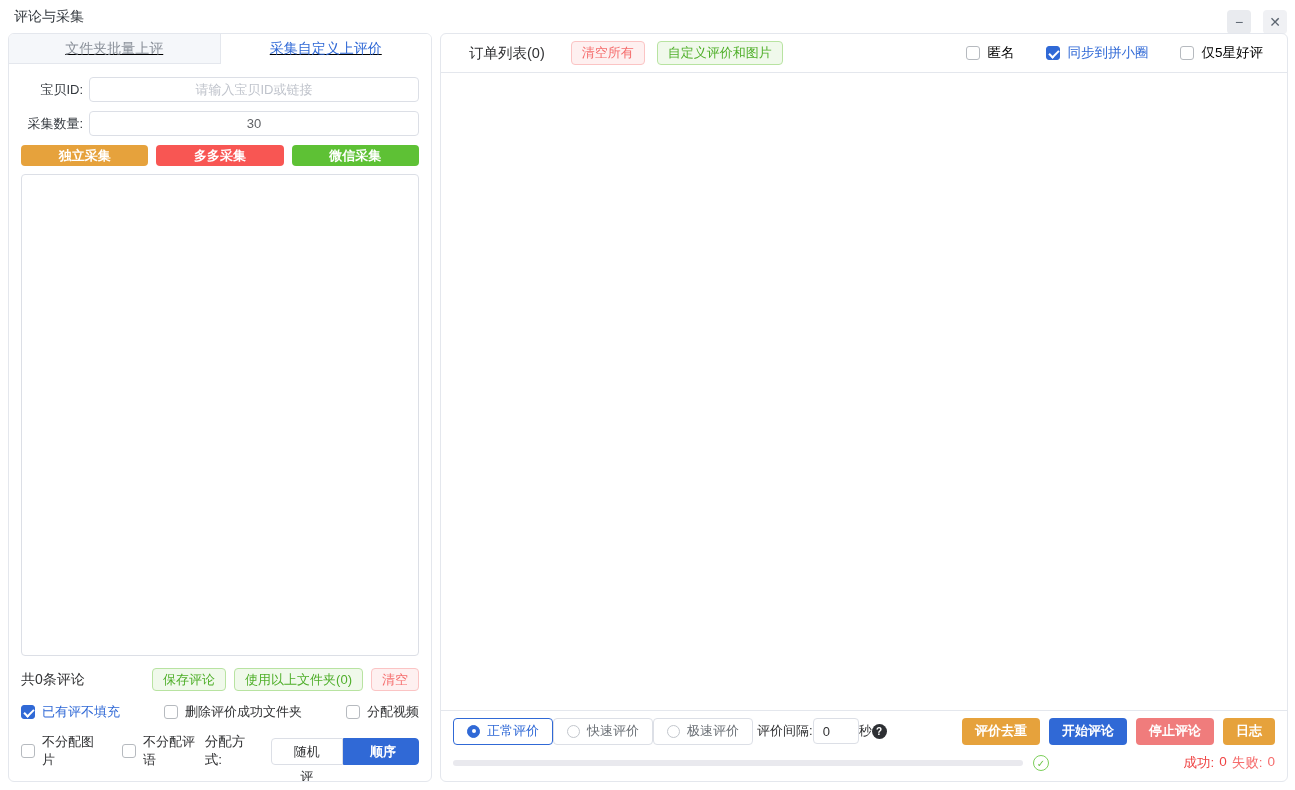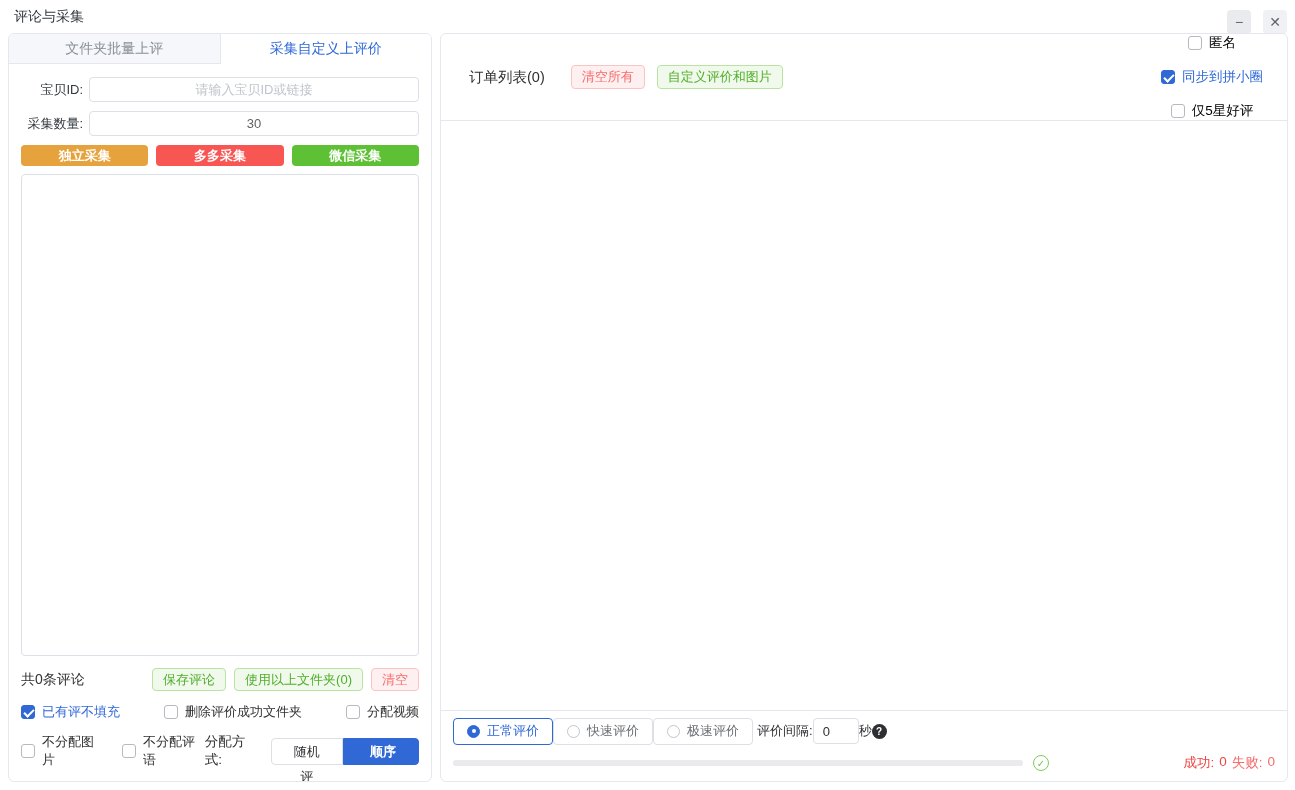--- a/index.html
+++ b/index.html
@@ -12,21 +12,21 @@
   .winbtns { position:absolute; right:8px; top:10px; display:flex; gap:12px; }
   .winbtn { width:24px; height:24px; border-radius:4px; background:#e9ebef; color:#5c6570; font-size:14px; display:flex; align-items:center; justify-content:center; cursor:pointer; }
   .winbtn.close { background:#f0f1f4; }
 
   
   .card { position:absolute; border:1px solid #e4e7ed; border-radius:6px; background:#fff; }
   .left-card { left:8px; top:33px; width:424px; height:749px; display:flex; flex-direction:column; overflow:hidden; }
   .right-card { left:440px; top:33px; width:848px; height:749px; display:flex; flex-direction:column; overflow:hidden; }
 
   
-  .tabs { display:flex; height:30px; flex:0 0 30px; }
+  .tabs { display:flex; height:30px; flex:0 0 30px;text-decoration:underline; }
   .tab { flex:1; text-align:center; line-height:29px; font-size:14px; cursor:pointer; }
   .tab.inactive { background:#f5f7fa; color:#8a9099; border-right:1px solid #e4e7ed; border-bottom:1px solid #e4e7ed; }
   .tab.active { background:#fff; color:#3069d6; }
 
   .left-body { flex:1; display:flex; flex-direction:column; padding:13px 12px 10px 12px; }
   .form-row { display:flex; align-items:center; margin-bottom:9px; }
   .form-row label { width:68px; text-align:right; padding-right:6px; font-size:13px; color:#33383e; flex:0 0 68px; }
   .form-row input { flex:1; height:25px; border:1px solid #dcdfe6; border-radius:4px; text-align:center; font-size:13px; color:#606266; outline:none; min-width:0; }
   .form-row input::placeholder { color:#c0c4cc; }
 
@@ -59,21 +59,21 @@
   .seg { display:flex; margin-left:10px; }
   .seg-btn { height:27px; padding:0 17px; font-size:13px; cursor:pointer; line-height:25px; }
   .seg-random { background:#fff; border:1px solid #dcdfe6; border-radius:4px 0 0 4px; color:#303133; }
   .seg-seq { background:#3069d6; border:1px solid #3069d6; border-radius:0 4px 4px 0; color:#fff; font-weight:600;padding-left:21px; }
 
   
   .r-header { flex:0 0 39px; display:flex; align-items:center; padding:0 24px 0 28px; border-bottom:1px solid #e4e7ed; }
   .r-title { font-size:14.5px; color:#303133; }
   .r-header .sm-btn { margin-left:26px; height:24px; }
   .r-header .sm-btn + .sm-btn { margin-left:12px; }
-  .r-cbs { margin-left:auto; display:flex; align-items:center; gap:16px; font-size:13.5px;flex-direction:column; }
+  .r-cbs { margin-left:auto; display:flex; align-items:center; gap:32px; font-size:13.5px; }
   .r-body { flex:1; background:#fff; }
 
   .r-footer { flex:0 0 41px; border-top:1px solid #e4e7ed; display:flex; align-items:center; padding:0 12px; }
   .chip { display:flex; align-items:center; gap:7px; height:27px; padding:0 13px; border-radius:4px; font-size:13px; cursor:pointer; background:#fff; }
   .chip.on { border:1px solid #3069d6; color:#3069d6; }
   .chip.off { border:1px solid #dcdfe6; color:#6b7076; }
   .radio { width:13px; height:13px; border-radius:50%; position:relative; flex:0 0 13px; }
   .radio.on { border:1px solid #3069d6; background:#3069d6; }
   .radio.on::after { content:""; position:absolute; left:3.5px; top:3.5px; width:4px; height:4px; border-radius:50%; background:#fff; }
   .radio.off { border:1px solid #c2c6cc; background:#fff; }
@@ -206,20 +206,26 @@
         <span>快速评价</span>
       </span>
       <span class="chip off">
         <span class="radio off"></span>
         <span>极速评价</span>
       </span>
       <span class="interval-label">评价间隔:</span>
       <input type="text" class="interval-input" value="0" style="">
       <span class="unit">秒</span>
       <span class="help">?</span>
+      <span class="r-actions">
+        <button class="act-btn act-dedupe">评价去重</button>
+        <button class="act-btn act-start">开始评论</button>
+        <button class="act-btn act-stop">停止评论</button>
+        <button class="act-btn act-log">日志</button>
+      </span>
     </div>
 
     <div class="r-progress">
       <div class="track"></div>
       <span class="check-circle">✓</span>
       <span class="result">
         <span class="ok">成功:</span>
         <span class="ok">0</span>
         <span class="fail">失败:</span>
         <span class="fail">0</span>

